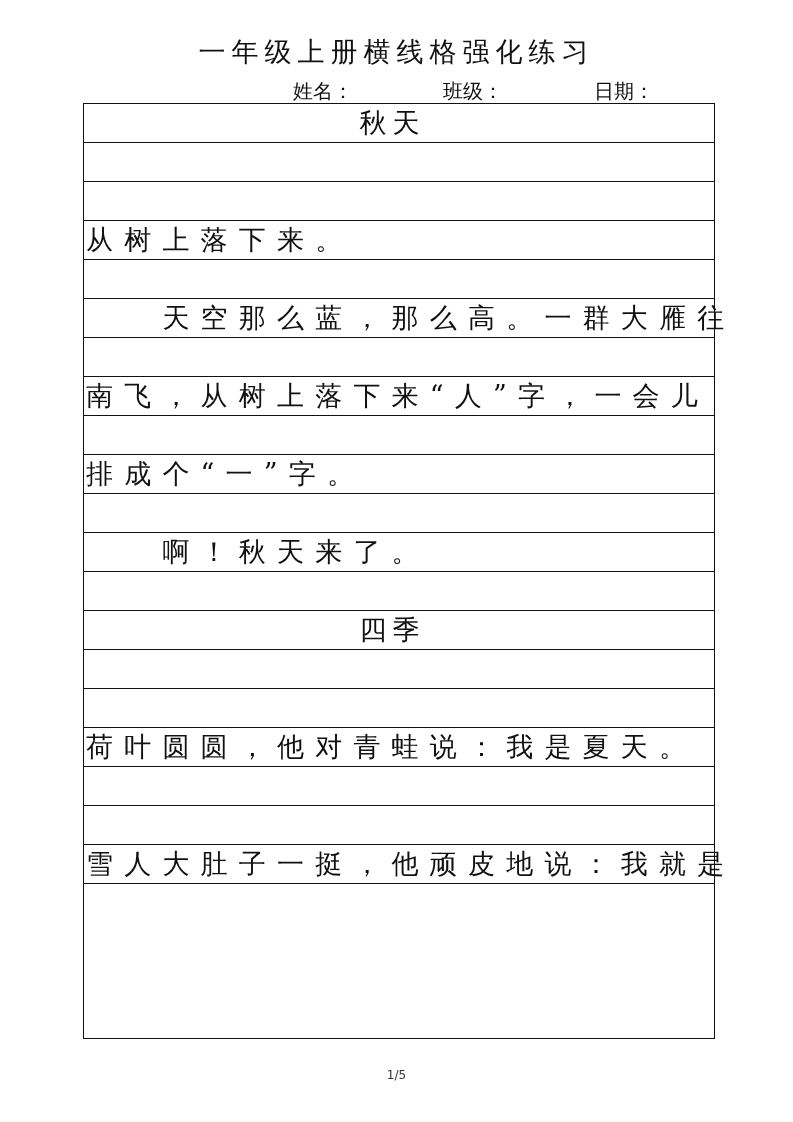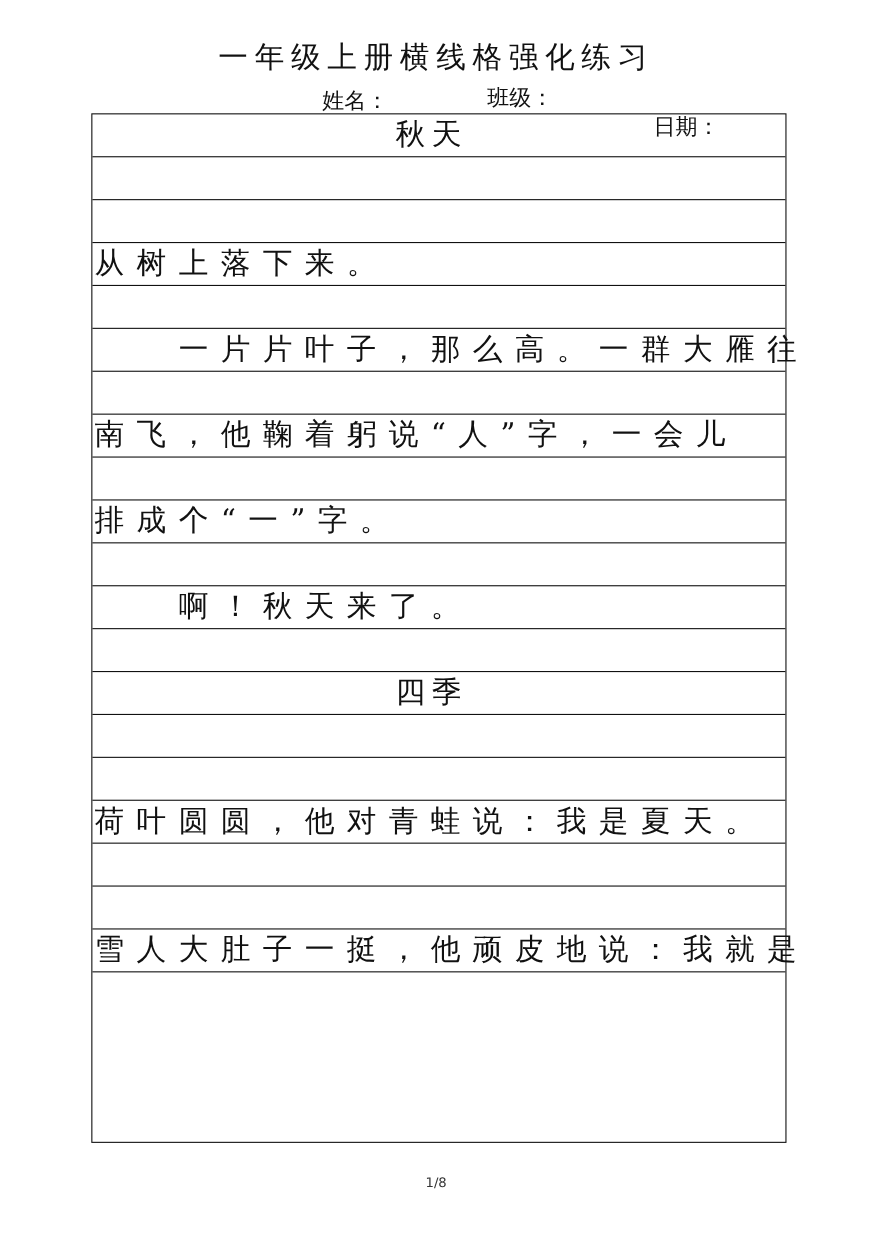--- a/index.html
+++ b/index.html
@@ -34,47 +34,47 @@
       position: absolute; left: 0; width: 793px; top: 1068px; text-align: center;
       font-size: 12px; color: #333; font-family: "DejaVu Sans", "Liberation Sans", sans-serif;
     }
   </style>
 </head>
 <body>
 
 <div class="title">一年级上册横线格强化练习</div>
 
 <span class="meta-label" style="left:293px;">姓名：</span>
-<span class="meta-label" style="left:443px;font-family:Liberation Mono, monospace;">班级：</span>
-<span class="meta-label" style="left:594px;margin-top:24px;">日期：</span>
+<span class="meta-label" style="left:443px;">班级：</span>
+<span class="meta-label" style="left:594px;">日期：</span>
 
 <div class="sheet" id="sheet">
     <div class="row">
       <span class="row-text center">秋天</span>
     </div>
     <div class="row">
       <span class="row-text"></span>
     </div>
     <div class="row">
       <span class="row-text"></span>
     </div>
     <div class="row">
       <span class="row-text">从树上落下来。</span>
     </div>
     <div class="row">
       <span class="row-text"></span>
     </div>
     <div class="row">
-      <span class="row-text">　　一片片叶子，那么高。一群大雁往</span>
+      <span class="row-text">　　天空那么蓝，那么高。一群大雁往</span>
     </div>
     <div class="row">
       <span class="row-text"></span>
     </div>
     <div class="row">
-      <span class="row-text">南飞，他鞠着躬说“人”字，一会儿</span>
+      <span class="row-text">南飞，从树上落下来“人”字，一会儿</span>
     </div>
     <div class="row">
       <span class="row-text"></span>
     </div>
     <div class="row">
       <span class="row-text">排成个“一”字。</span>
     </div>
     <div class="row">
       <span class="row-text"></span>
     </div>
@@ -103,13 +103,13 @@
       <span class="row-text"></span>
     </div>
     <div class="row">
       <span class="row-text">雪人大肚子一挺，他顽皮地说：我就是</span>
     </div>
     <div class="row">
       <span class="row-text"></span>
     </div>
   </div>
 
-<div class="page-num">1/8</div>
+<div class="page-num">1/5</div>
 
 </body></html>

